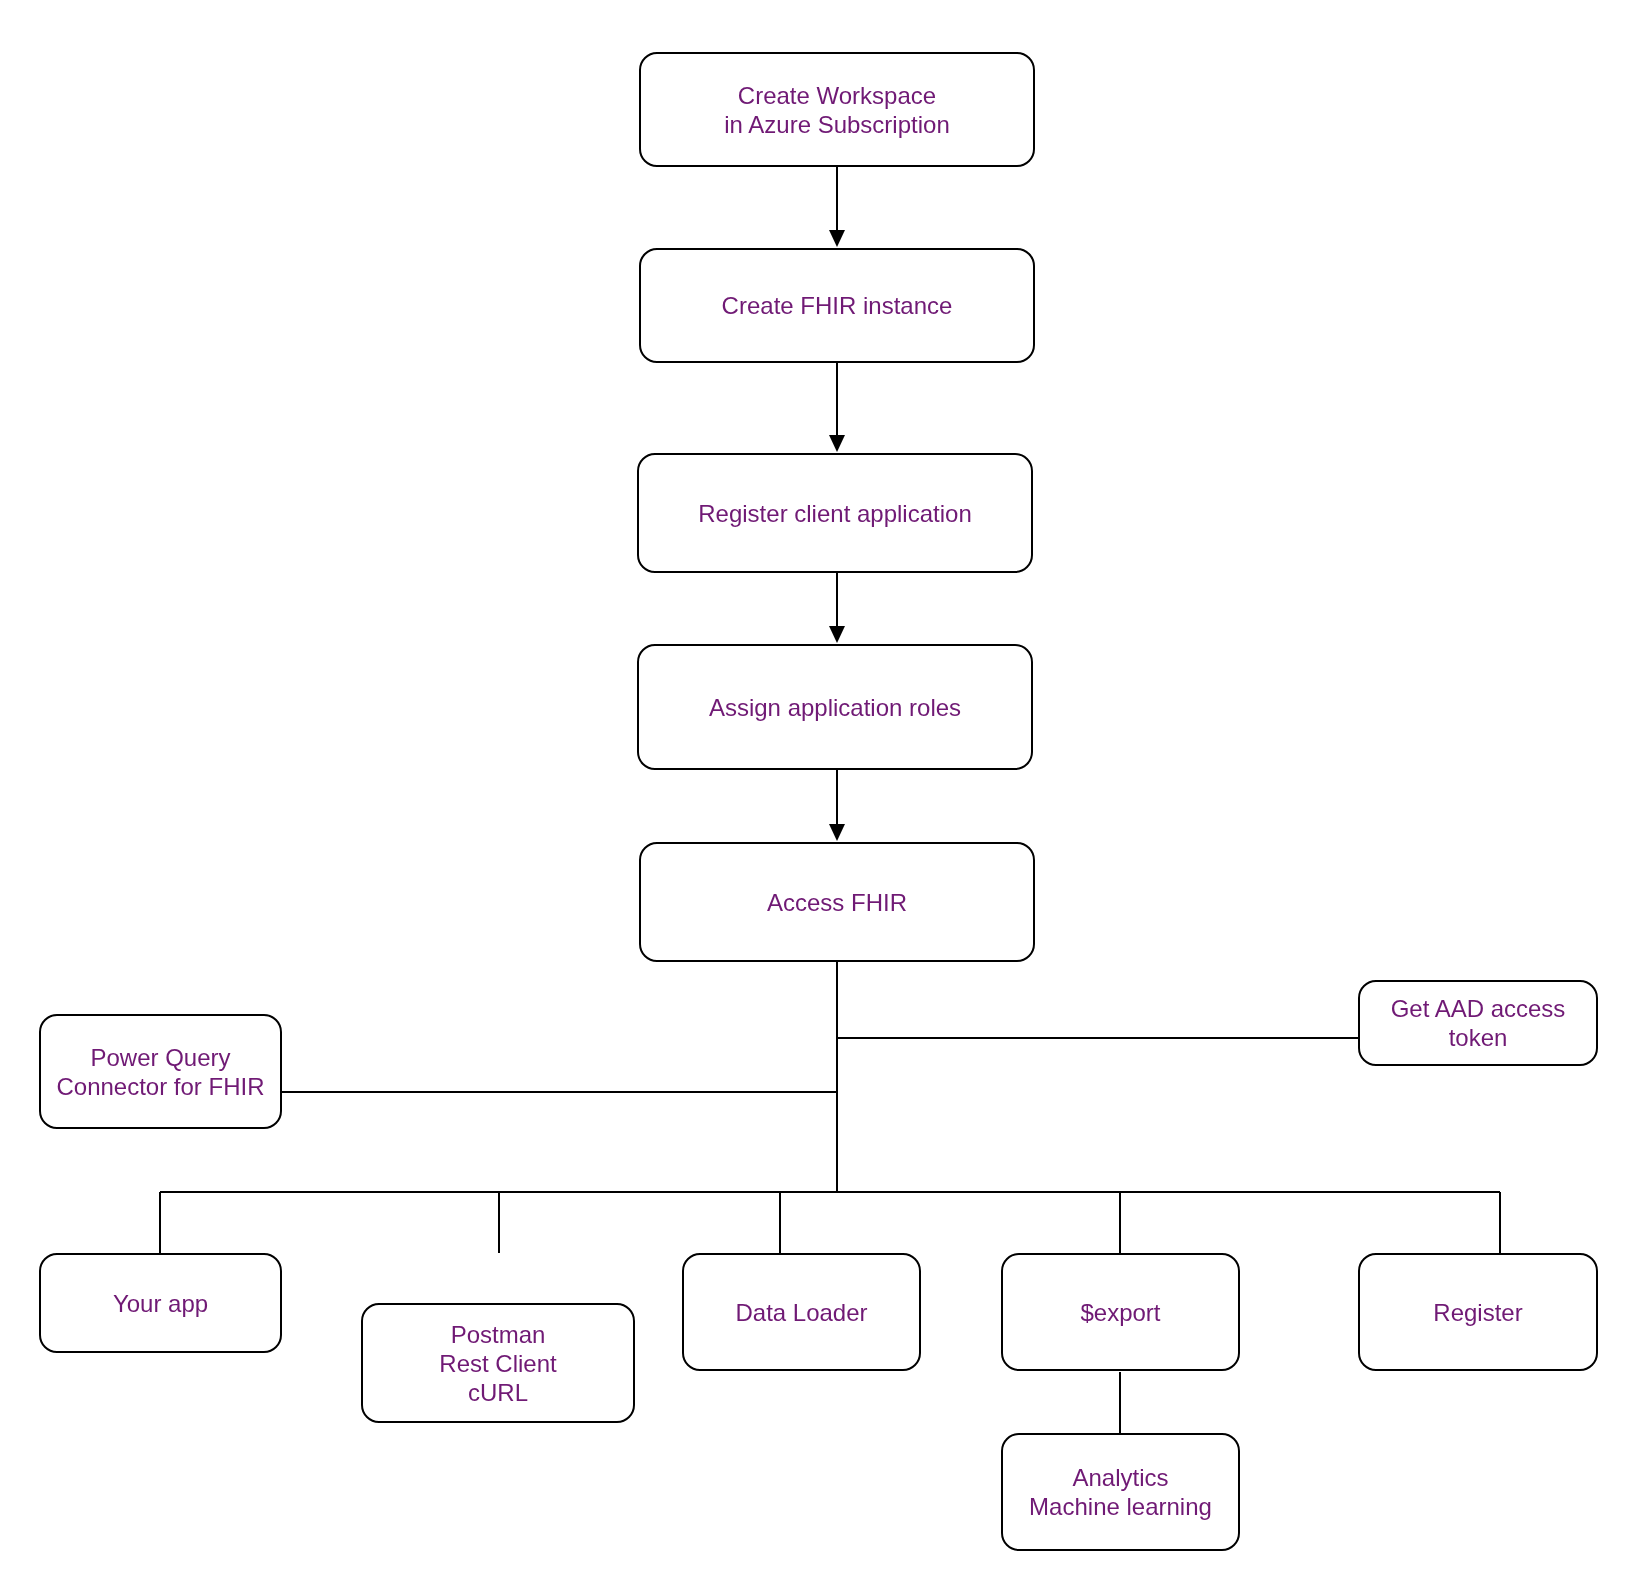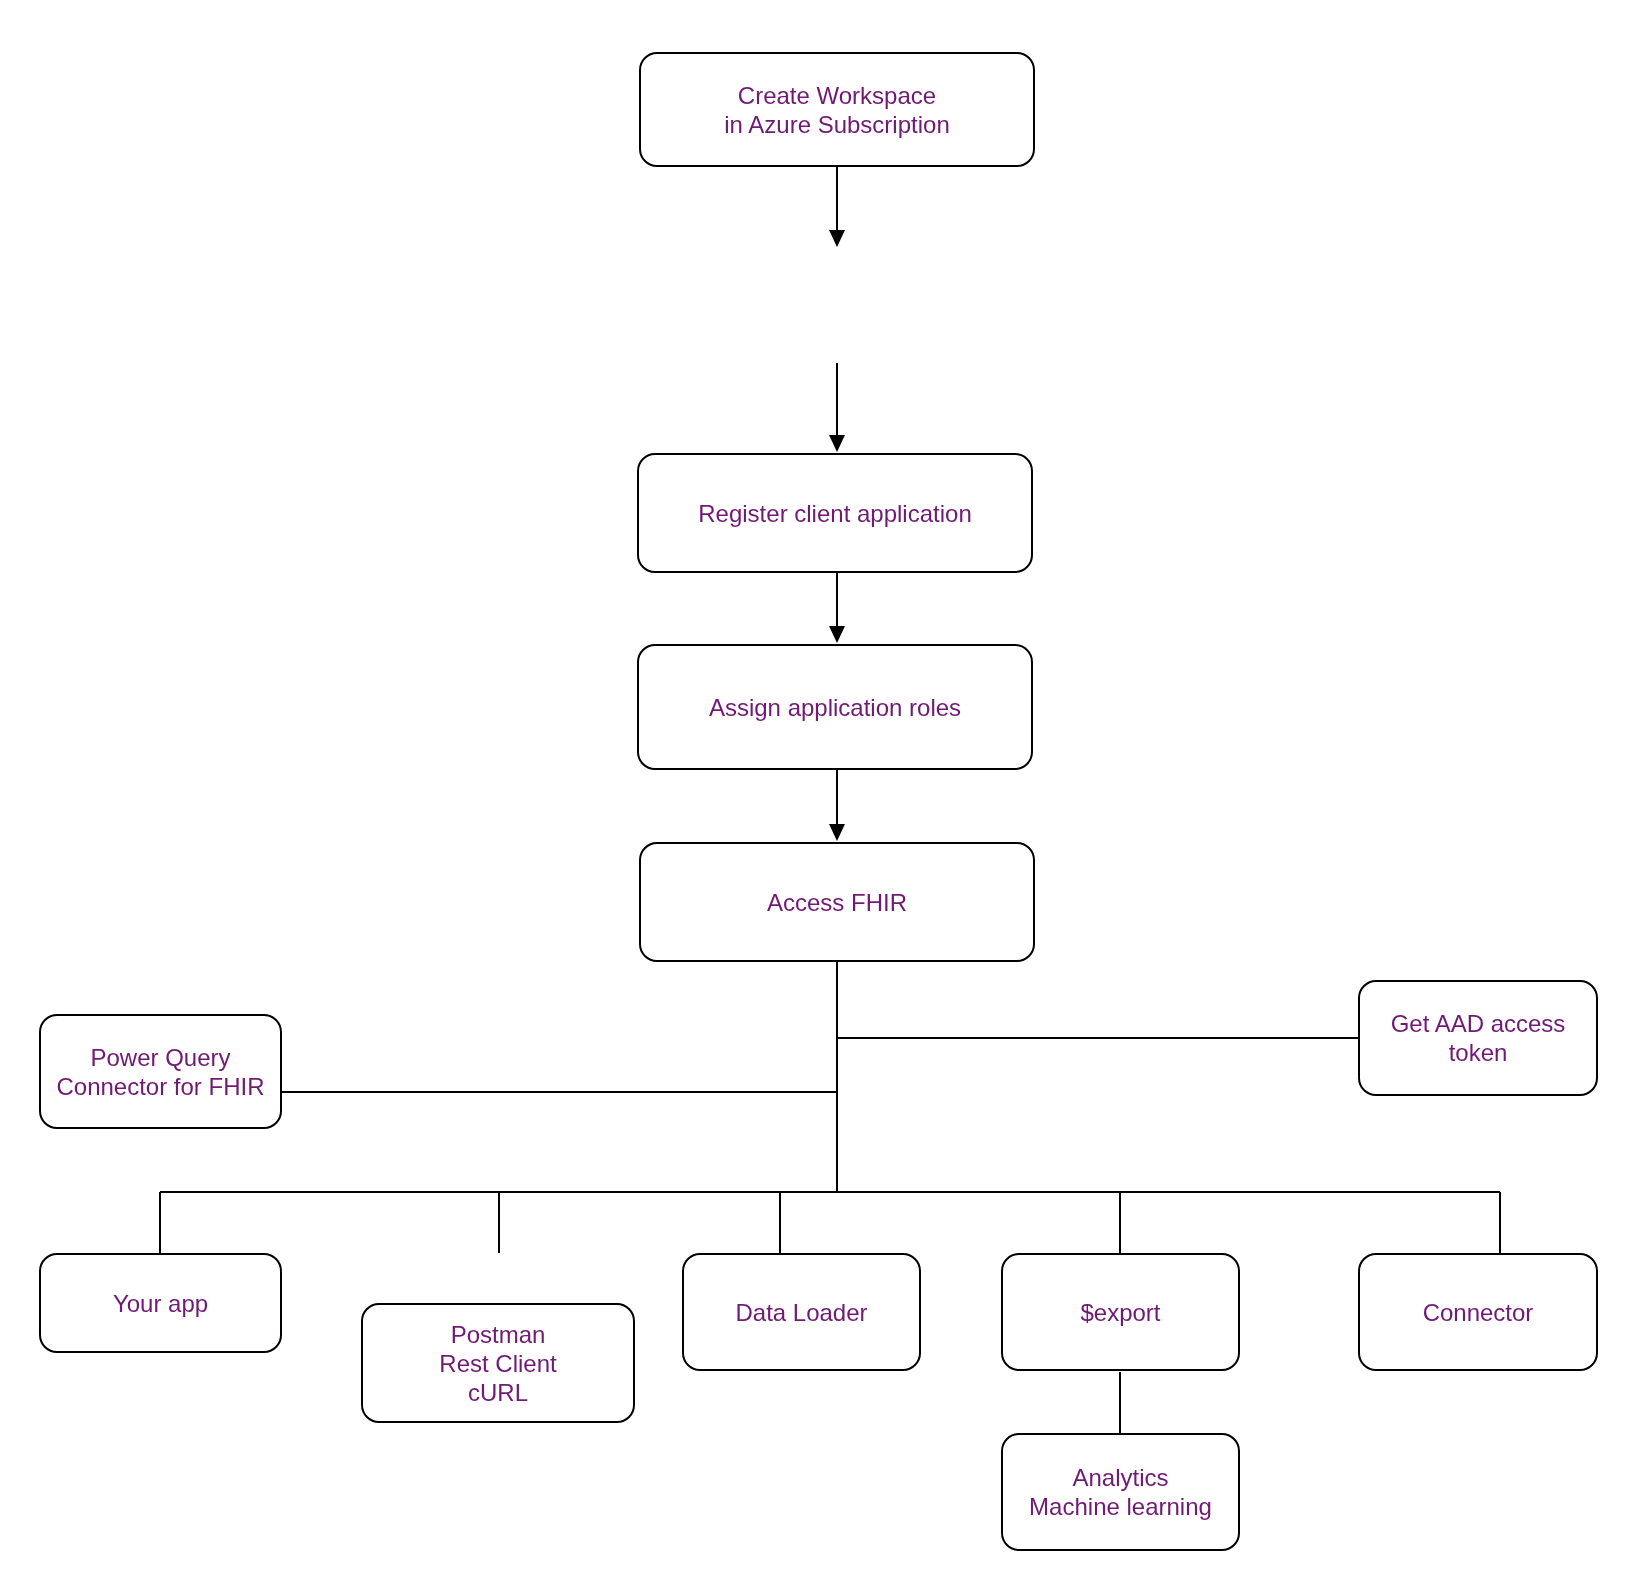--- a/index.html
+++ b/index.html
@@ -89,39 +89,42 @@
     <g>
       <line x1="1120" y1="1372" x2="1120" y2="1434"></line>
     </g>
   </svg>
 
   <div class="node" style="left:639px; top:52px; width:396px; height:115px;">
     <span class="lbl">Create Workspace
 in Azure Subscription</span>
   </div>
 
+  <div class="node" style="left:639px; top:248px; width:396px; height:115px;">
+    <span class="lbl">Create FHIR instance</span>
+  </div>
 
   <div class="node" style="left:637px; top:453px; width:396px; height:120px;">
     <span class="lbl">Register client application</span>
   </div>
 
   <div class="node" style="left:637px; top:644px; width:396px; height:126px;">
     <span class="lbl">Assign application roles</span>
   </div>
 
   <div class="node" style="left:639px; top:842px; width:396px; height:120px;">
     <span class="lbl">Access FHIR</span>
   </div>
 
   <div class="node" style="left:39px; top:1014px; width:243px; height:115px;">
     <span class="lbl">Power Query
 Connector for FHIR</span>
   </div>
 
-  <div class="node" style="left:1358px; top:980px; width:240px; height:116px;">
+  <div class="node" style="left:1358px; top:980px; width:240px; height:86px;">
     <span class="lbl">Get AAD access
 token</span>
   </div>
 
   <div class="node" style="left:39px; top:1253px; width:243px; height:100px;">
     <span class="lbl">Your app</span>
   </div>
 
   <div class="node" style="left:361px; top:1303px; width:274px; height:120px;">
     <span class="lbl">Postman
@@ -131,21 +134,21 @@
 
   <div class="node" style="left:682px; top:1253px; width:239px; height:118px;justify-content:center;">
     <span class="lbl">Data Loader</span>
   </div>
 
   <div class="node" style="left:1001px; top:1253px; width:239px; height:118px;">
     <span class="lbl">$export</span>
   </div>
 
   <div class="node" style="left:1358px; top:1253px; width:240px; height:118px;">
-    <span class="lbl">Connector</span>
+    <span class="lbl">Register</span>
   </div>
 
   <div class="node" style="left:1001px; top:1433px; width:239px; height:118px;">
     <span class="lbl">Analytics
 Machine learning</span>
   </div>
 
 </div>
 
 </body></html>

